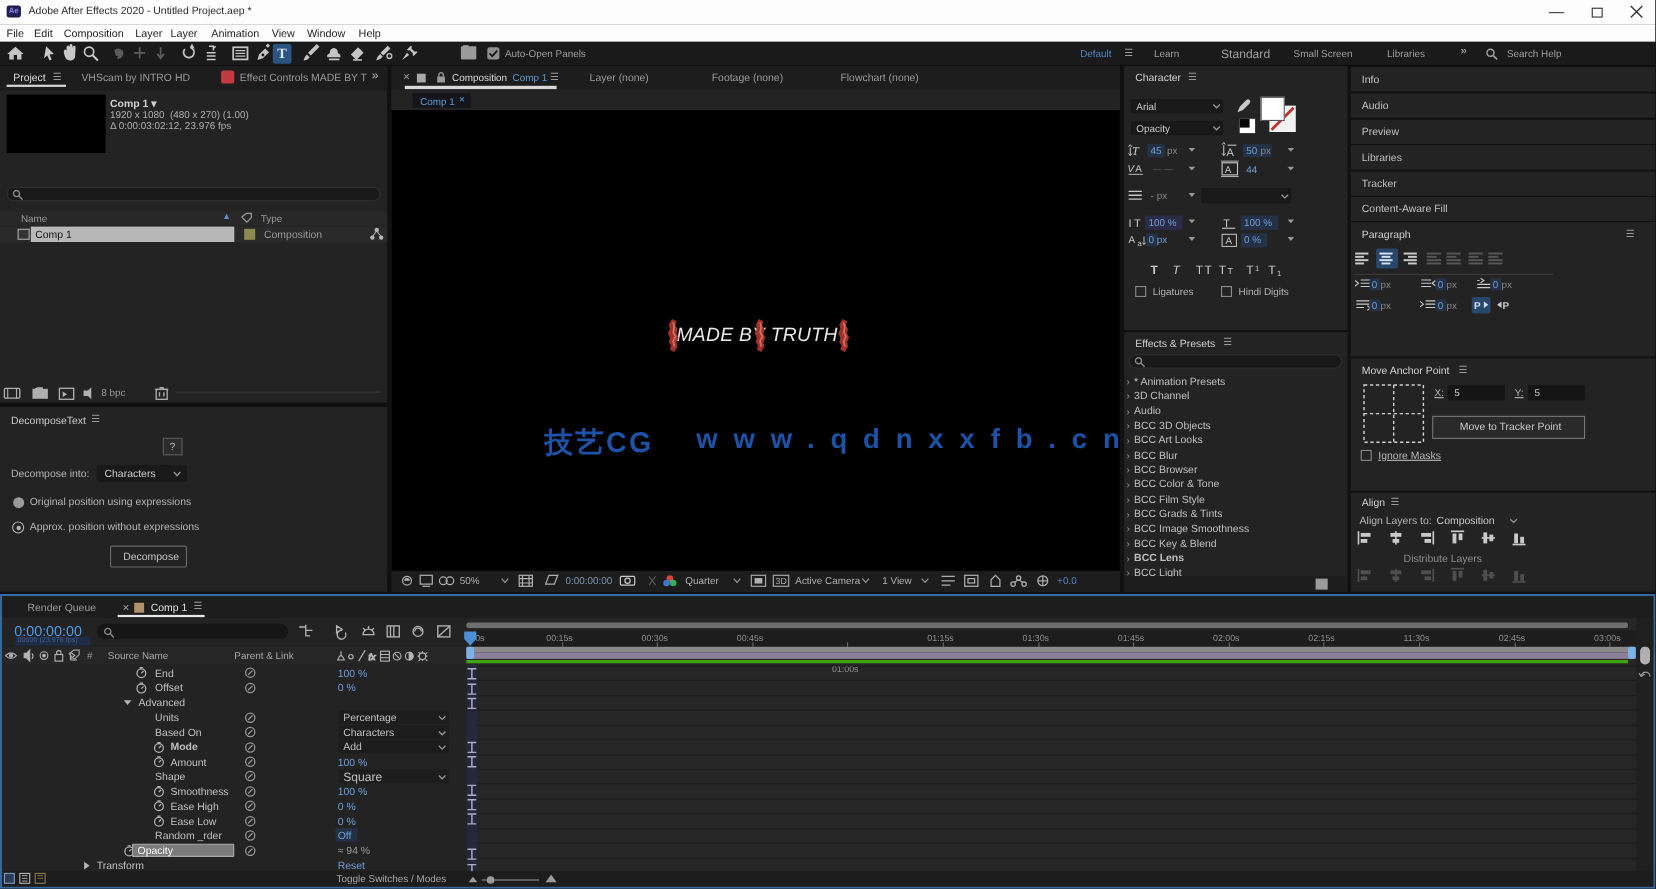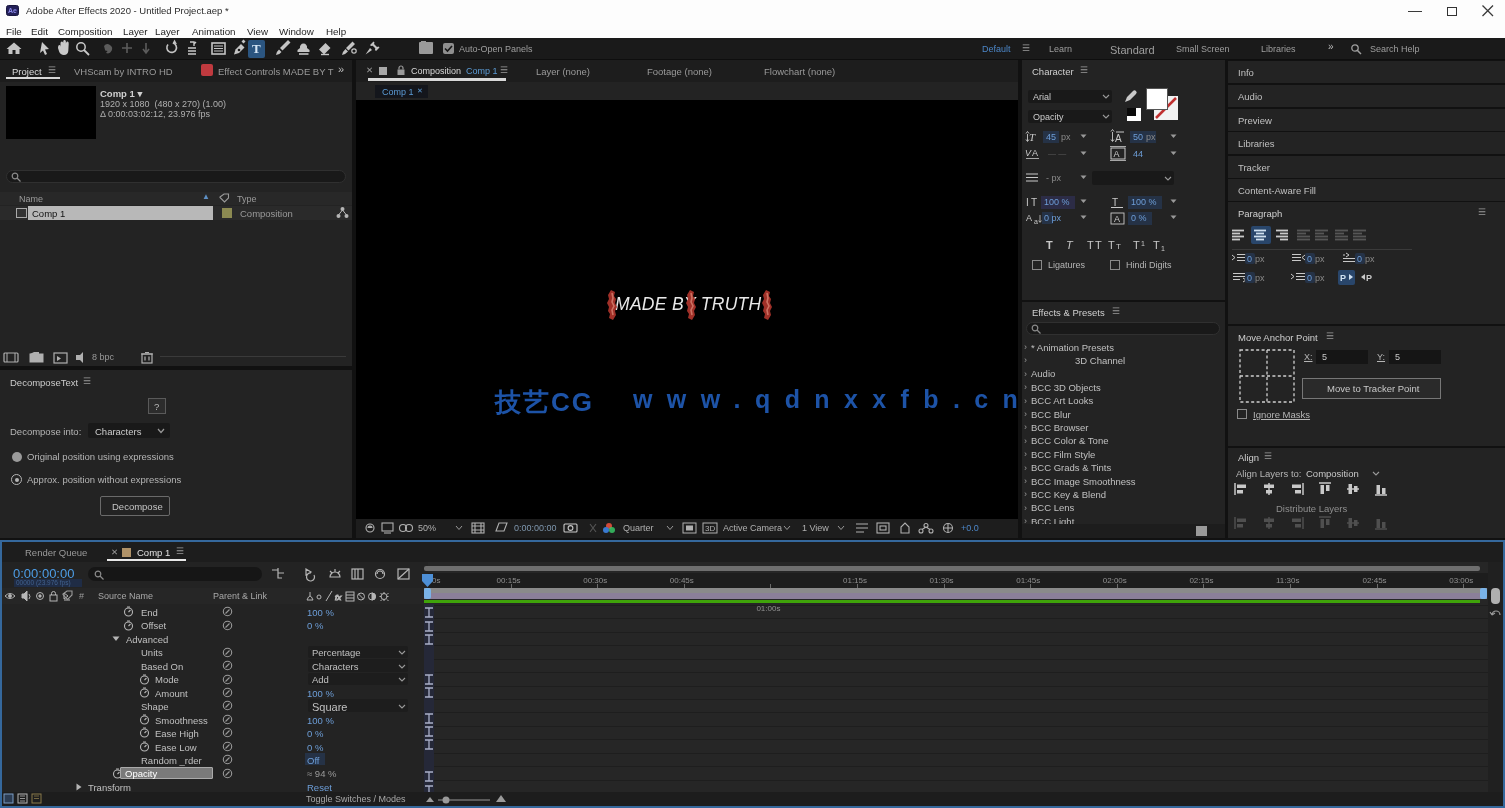--- a/index.html
+++ b/index.html
@@ -383,21 +383,21 @@
 <div class="txt" style="left:1032px;top:307px;font-size:9.5px;color:#d0d0d0;font-weight:normal;">Effects &amp; Presets</div>
 <div class="txt" style="left:1112px;top:305.5px;font-size:9px;color:#9a9a9a;font-weight:normal;">☰</div>
 <div class="abs" style="left:1026px;top:322px;width:194px;height:13px;background:#191919;border:1px solid #303030;border-radius:7px;"></div>
 <svg class="abs" style="left:1031px;top:324px;" width="11" height="11">
       <circle cx="4" cy="4" r="2.8" stroke="#8a8a8a" fill="none" stroke-width="1.2"></circle>
       <path d="M6 6 L9.5 9.5" stroke="#8a8a8a" stroke-width="1.3"></path>
     </svg>
 <div class="txt" style="left:1024px;top:342.0px;font-size:9px;color:#9a9a9a;font-weight:normal;">›</div>
 <div class="txt" style="left:1031px;top:341.5px;font-size:9.5px;color:#c0c0c0;font-weight:normal;">* Animation Presets</div>
 <div class="txt" style="left:1024px;top:355.4px;font-size:9px;color:#9a9a9a;font-weight:normal;">›</div>
-<div class="txt" style="left:1031px;top:354.9px;font-size:9.5px;color:#c0c0c0;font-weight:normal;margin-left:44px;">3D Channel</div>
+<div class="txt" style="left:1031px;top:354.9px;font-size:9.5px;color:#c0c0c0;font-weight:normal;">3D Channel</div>
 <div class="txt" style="left:1024px;top:368.79999999999995px;font-size:9px;color:#9a9a9a;font-weight:normal;">›</div>
 <div class="txt" style="left:1031px;top:368.29999999999995px;font-size:9.5px;color:#c0c0c0;font-weight:normal;">Audio</div>
 <div class="txt" style="left:1024px;top:382.19999999999993px;font-size:9px;color:#9a9a9a;font-weight:normal;">›</div>
 <div class="txt" style="left:1031px;top:381.69999999999993px;font-size:9.5px;color:#c0c0c0;font-weight:normal;">BCC 3D Objects</div>
 <div class="txt" style="left:1024px;top:395.5999999999999px;font-size:9px;color:#9a9a9a;font-weight:normal;">›</div>
 <div class="txt" style="left:1031px;top:395.0999999999999px;font-size:9.5px;color:#c0c0c0;font-weight:normal;">BCC Art Looks</div>
 <div class="txt" style="left:1024px;top:408.9999999999999px;font-size:9px;color:#9a9a9a;font-weight:normal;">›</div>
 <div class="txt" style="left:1031px;top:408.4999999999999px;font-size:9.5px;color:#c0c0c0;font-weight:normal;">BCC Blur</div>
 <div class="txt" style="left:1024px;top:422.39999999999986px;font-size:9px;color:#9a9a9a;font-weight:normal;">›</div>
 <div class="txt" style="left:1031px;top:421.89999999999986px;font-size:9.5px;color:#c0c0c0;font-weight:normal;">BCC Browser</div>
@@ -405,21 +405,21 @@
 <div class="txt" style="left:1031px;top:435.29999999999984px;font-size:9.5px;color:#c0c0c0;font-weight:normal;">BCC Color &amp; Tone</div>
 <div class="txt" style="left:1024px;top:449.1999999999998px;font-size:9px;color:#9a9a9a;font-weight:normal;">›</div>
 <div class="txt" style="left:1031px;top:448.6999999999998px;font-size:9.5px;color:#c0c0c0;font-weight:normal;">BCC Film Style</div>
 <div class="txt" style="left:1024px;top:462.5999999999998px;font-size:9px;color:#9a9a9a;font-weight:normal;">›</div>
 <div class="txt" style="left:1031px;top:462.0999999999998px;font-size:9.5px;color:#c0c0c0;font-weight:normal;">BCC Grads &amp; Tints</div>
 <div class="txt" style="left:1024px;top:475.9999999999998px;font-size:9px;color:#9a9a9a;font-weight:normal;">›</div>
 <div class="txt" style="left:1031px;top:475.4999999999998px;font-size:9.5px;color:#c0c0c0;font-weight:normal;">BCC Image Smoothness</div>
 <div class="txt" style="left:1024px;top:489.39999999999975px;font-size:9px;color:#9a9a9a;font-weight:normal;">›</div>
 <div class="txt" style="left:1031px;top:488.89999999999975px;font-size:9.5px;color:#c0c0c0;font-weight:normal;">BCC Key &amp; Blend</div>
 <div class="txt" style="left:1024px;top:502.7999999999997px;font-size:9px;color:#9a9a9a;font-weight:normal;">›</div>
-<div class="txt" style="left:1031px;top:502.2999999999997px;font-size:9.5px;color:#c0c0c0;font-weight:normal;">BCC Lens</div>
+<div class="txt" style="left:1031px;top:502.2999999999997px;font-size:9.5px;color:#c0c0c0;font-weight:bold;">BCC Lens</div>
 <div class="txt" style="left:1024px;top:516.1999999999997px;font-size:9px;color:#9a9a9a;font-weight:normal;">›</div>
 <div class="txt" style="left:1031px;top:515.6999999999997px;font-size:9.5px;color:#c0c0c0;font-weight:normal;">BCC Light</div>
 <div class="abs" style="left:1022px;top:524px;width:203px;height:14px;background:#1d1d1d;"></div>
 <div class="abs" style="left:1196px;top:526px;width:11px;height:10px;background:#9a9a9a;"></div>
 <div class="abs" style="left:1228px;top:61px;width:277px;height:22px;background:#232323;"></div>
 <div class="txt" style="left:1238px;top:67px;font-size:9.5px;color:#c0c0c0;font-weight:normal;">Info</div>
 <div class="abs" style="left:1228px;top:85px;width:277px;height:22px;background:#232323;"></div>
 <div class="txt" style="left:1238px;top:91px;font-size:9.5px;color:#c0c0c0;font-weight:normal;">Audio</div>
 <div class="abs" style="left:1228px;top:109px;width:277px;height:22px;background:#232323;"></div>
 <div class="txt" style="left:1238px;top:115px;font-size:9.5px;color:#c0c0c0;font-weight:normal;">Preview</div>
@@ -799,21 +799,21 @@
     </svg>
 <div class="abs" style="left:308px;top:659.1000000000001px;width:100px;height:12.5px;background:#1d1d1d;border-radius:2px;"></div>
 <div class="txt" style="left:312px;top:660.8000000000002px;font-size:9.5px;color:#c0c0c0;font-weight:normal;">Characters</div>
 <svg class="abs" style="left:398px;top:663.6000000000001px;" width="8" height="6">
       <path d="M1 1 L4 4 L7 1" stroke="#999" fill="none" stroke-width="1.1"></path>
     </svg>
 <svg class="abs" style="left:139px;top:673.5500000000002px;" width="11" height="11">
       <circle cx="5.5" cy="6" r="4" stroke="#b5b5b5" fill="none" stroke-width="1.1"></circle>
       <path d="M4 1 h3 M5.5 6 l2 -2" stroke="#b5b5b5" stroke-width="1.1" fill="none"></path>
     </svg>
-<div class="txt" style="left:155px;top:674.2500000000002px;font-size:9.5px;color:#c0c0c0;font-weight:normal;">Mode</div>
+<div class="txt" style="left:155px;top:674.2500000000002px;font-size:9.5px;color:#c0c0c0;font-weight:bold;">Mode</div>
 <svg class="abs" style="left:222px;top:673.5500000000002px;" width="11" height="11">
       <circle cx="5.5" cy="5.5" r="4.2" stroke="#9a9a9a" fill="none" stroke-width="1.1"></circle>
       <path d="M3.5 7.5 L7.5 3.5" stroke="#9a9a9a" stroke-width="1.1"></path>
     </svg>
 <div class="abs" style="left:308px;top:672.5500000000002px;width:100px;height:12.5px;background:#1d1d1d;border-radius:2px;"></div>
 <div class="txt" style="left:312px;top:674.2500000000002px;font-size:9.5px;color:#c0c0c0;font-weight:normal;">Add</div>
 <svg class="abs" style="left:398px;top:677.0500000000002px;" width="8" height="6">
       <path d="M1 1 L4 4 L7 1" stroke="#999" fill="none" stroke-width="1.1"></path>
     </svg>
 <svg class="abs" style="left:139px;top:687.0000000000002px;" width="11" height="11">

